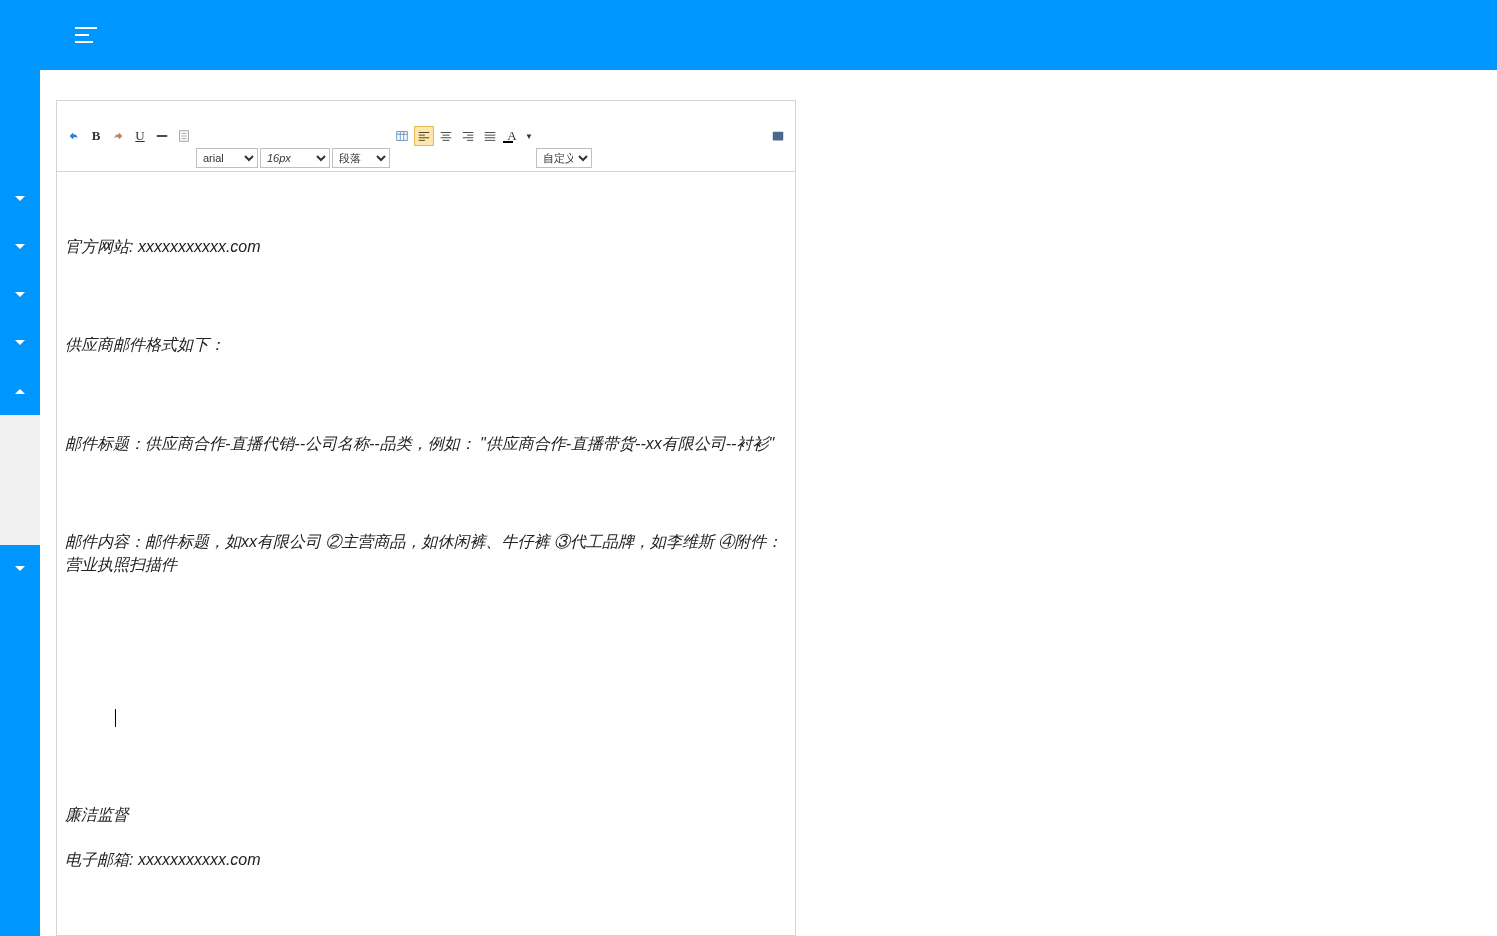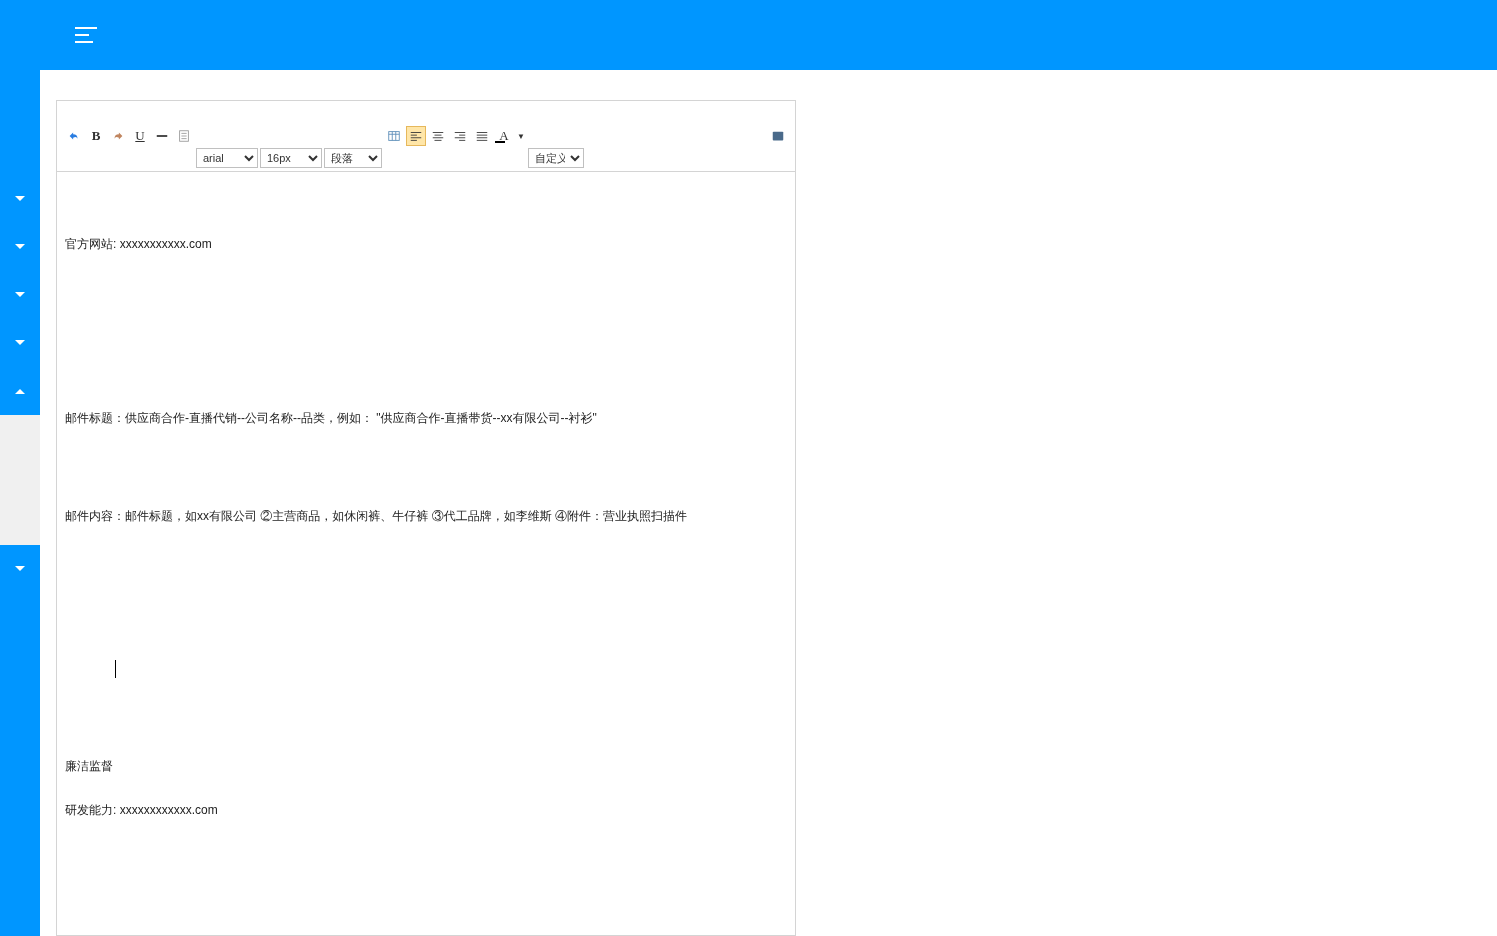--- a/index.html
+++ b/index.html
@@ -108,30 +108,31 @@
   height: 20px;
   font-size: 11px;
   border: 1px solid #c0c0c0;
   background: #fff;
   color: #333;
   padding: 0 2px;
   cursor: pointer;
   margin-top: 44px;
 }
 .tb-select.font { width: 62px; }
-.tb-select.size { width: 62px; }
+.tb-select.size { width: 70px; font-style: italic; }
 .tb-select.format { width: 58px; }
 .tb-select.title { width: 56px; }
 .editor-body {
   flex: 1;
   padding: 10px 8px;
   overflow-y: auto;
-  font-size: 12px;
+  font-size: 16px;
   color: #222;
   line-height: 1.4;
+  font-style: italic;
 }
 .editor-body p {
   margin-bottom: 0;
   min-height: 22px;
 }
 .spacer { height: 76px; }
 .spacer-sm { height: 54px; }
 .text-cursor {
   display: inline-block;
   width: 1px;
@@ -253,26 +254,27 @@
       <span class="tb-btn">
         <svg viewBox="0 0 16 16">
             <rect x="2" y="3" width="12" height="10" fill="#4a6a8a" rx="1"></rect>
           </svg>
       </span>
     </div>
     <div class="editor-body">
       <div class="spacer-sm"></div>
       <p>官方网站: xxxxxxxxxxx.com</p>
       <div class="spacer"></div>
+      <p>供应商邮件格式如下：</p>
       <div class="spacer"></div>
       <p>邮件标题：供应商合作-直播代销--公司名称--品类，例如： "供应商合作-直播带货--xx有限公司--衬衫"</p>
       <div class="spacer"></div>
       <p>邮件内容：邮件标题，如xx有限公司 ②主营商品，如休闲裤、牛仔裤 ③代工品牌，如李维斯 ④附件：营业执照扫描件</p>
       <div class="spacer"></div>
       <div class="spacer-sm"></div>
       <p><span class="text-cursor"></span></p>
       <div class="spacer"></div>
       <p>廉洁监督</p>
       <p>&nbsp;</p>
-      <p>研发能力: xxxxxxxxxxxx.com</p>
+      <p>电子邮箱: xxxxxxxxxxx.com</p>
     </div>
   </div>
 </div>
 
 </body></html>

